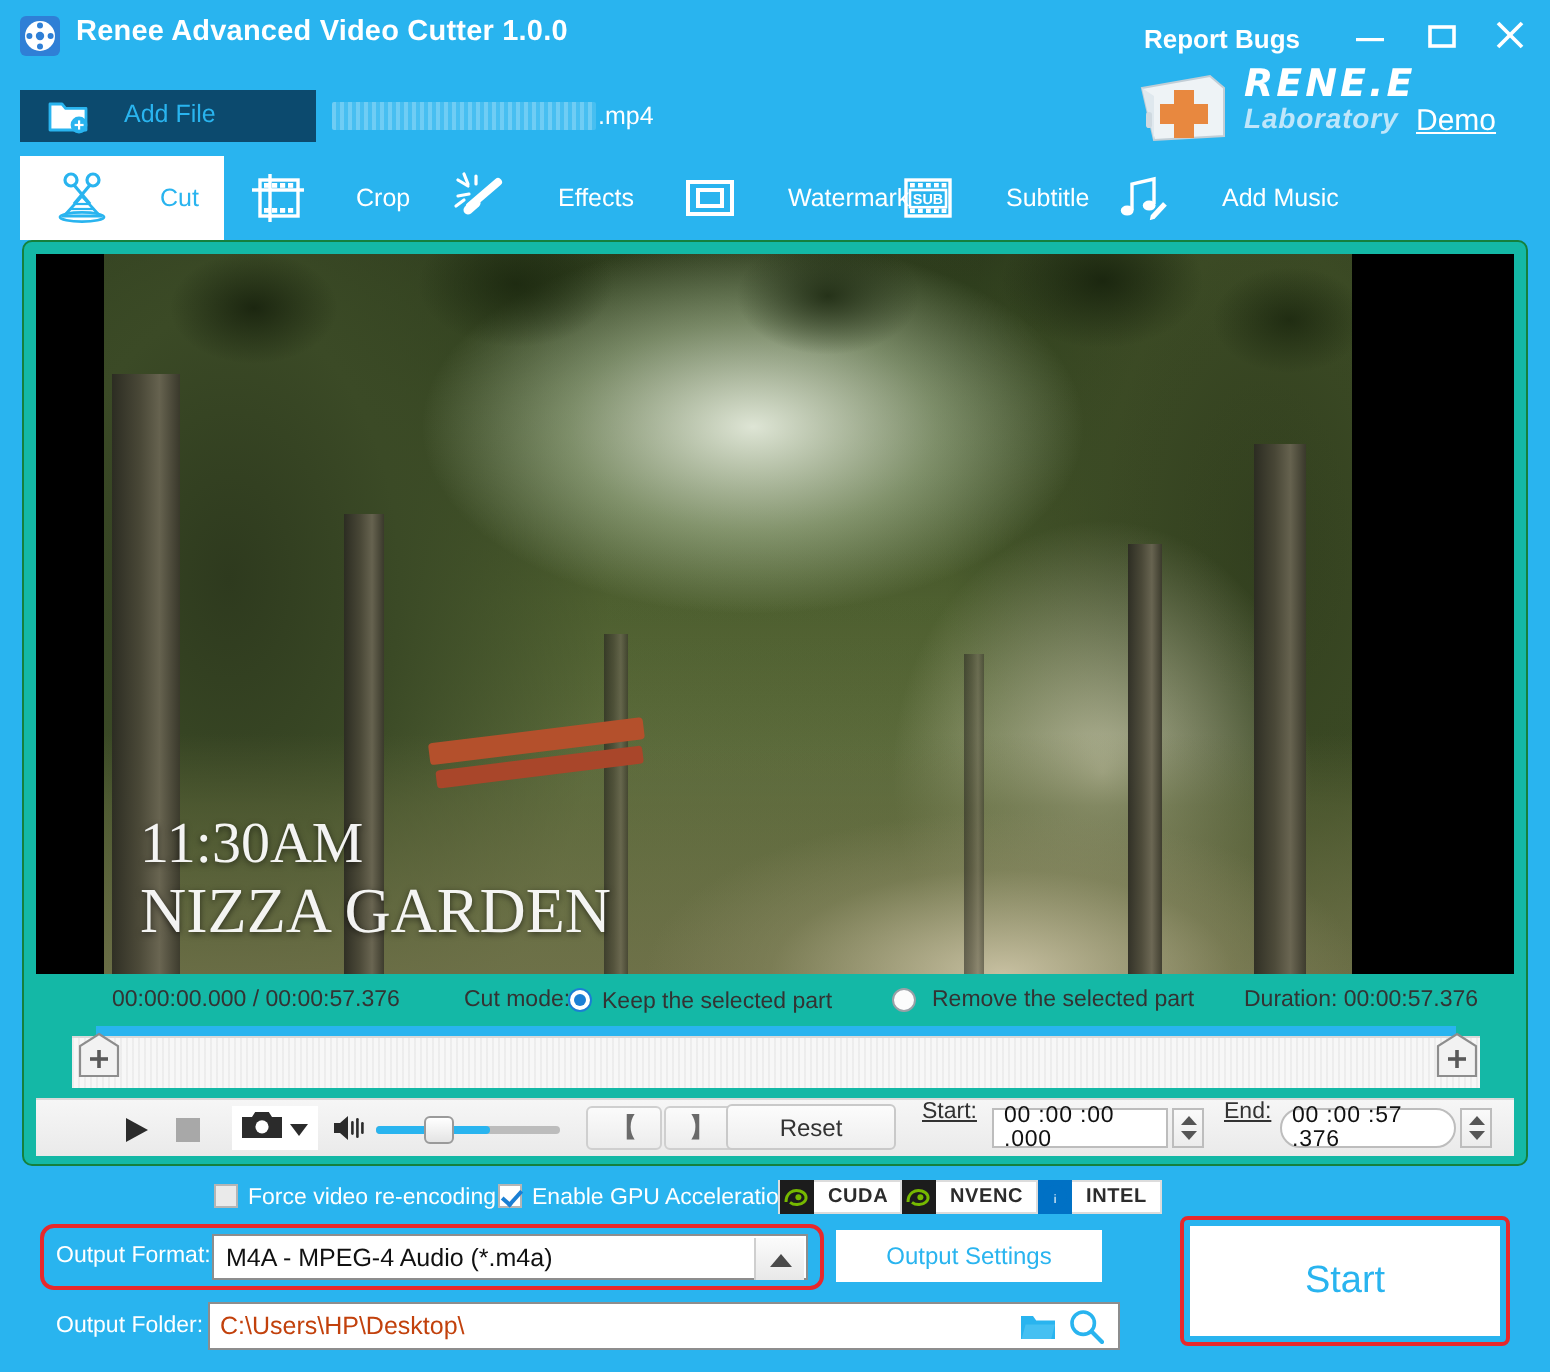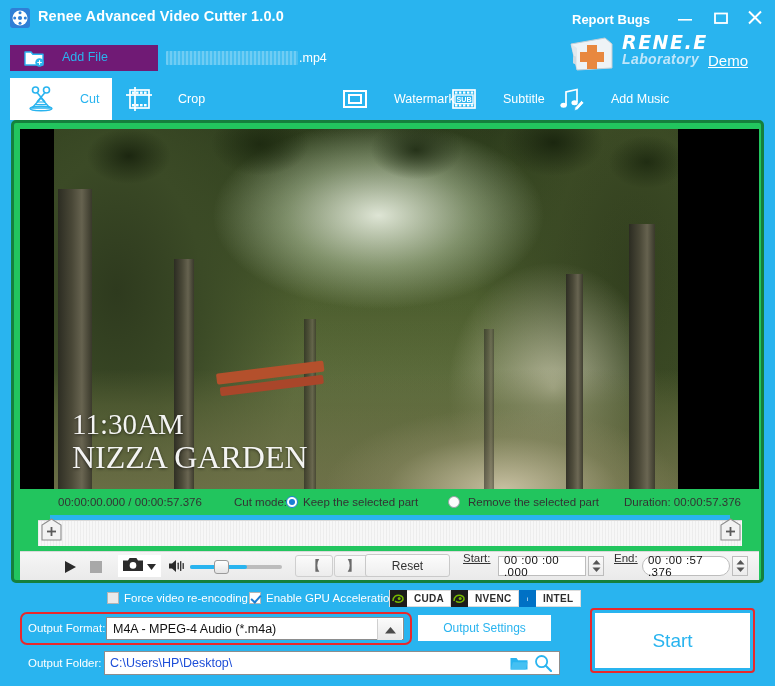--- a/index.html
+++ b/index.html
@@ -66,21 +66,21 @@
   }
   .demo-link {
     position: absolute; left: 708px; top: 52px;
     font-size: 15px; color: #ffffff; text-decoration: underline;
     font-weight: normal; cursor: pointer;
   }
 
   
   .addfile-btn {
     position: absolute; left: 10px; top: 45px; width: 148px; height: 26px;
-    background: #701a75; border: none;
+    background: #0c4a6e; border: none;
   }
   .addfile-icon {
     position: absolute; left: 14px; top: 4px; width: 20px; height: 18px;
   }
   .addfile-label {
     position: absolute; left: 52px; top: 5px;
     font-size: 12.5px; color: #29b4ef;
   }
   .filename-row {
     position: absolute; left: 166px; top: 48px; height: 20px;
@@ -107,22 +107,22 @@
     cursor: pointer;
   }
   .tab .ticon { width: 30px; height: 28px; flex: none; margin-right: 24px; }
   .tab .tlabel { font-size: 12.5px; color: #ffffff; white-space: nowrap; }
   .tab.active { background: #ffffff; }
   .tab.active .tlabel { color: #29b4ef; }
 
   
   .panel {
     position: absolute; left: 11px; top: 120px; width: 753px; height: 463px;
-    background: #22c55e;
-    border: 3px solid #15803d;
+    background: #14b8a6;
+    border: 1px solid #15803d;
     border-radius: 5px;
   }
   .video-stage {
     position: absolute; left: 6px; top: 6px; width: 739px; height: 360px;
     background: #ffffff;
   }
   .video-black {
     position: absolute; left: 0px; top: 0px; width: 739px; height: 360px;
     background: #000000;
   }
@@ -383,21 +383,21 @@
   .folder-label {
     position: absolute; left: 28px; top: 657px;
     font-size: 11.5px; color: #ffffff; white-space: nowrap;
   }
   .folder-field {
     position: absolute; left: 104px; top: 651px; width: 456px; height: 24px;
     background: #ffffff; border: 1px solid #8d8d8d;
     display: flex; align-items: center;
   }
   .folder-value {
-    font-size: 12.5px; color: #1d4ed8; padding-left: 5px;
+    font-size: 12.5px; color: #c2410c; padding-left: 5px;
     white-space: nowrap; overflow: hidden; flex: 1;
   }
   .folder-icons {
     display: flex; align-items: center; gap: 4px; padding-right: 6px;
   }
   .fi-btn { width: 20px; height: 20px; display: flex; align-items: center; justify-content: center; cursor: pointer; }
 </style>
 </head>
 <body>
 
@@ -497,20 +497,36 @@
           <rect x="16" y="19" width="2.6" height="2.4"></rect>
             <rect x="20" y="19" width="2.6" height="2.4"></rect>
         </g>
         <line x1="11" y1="2" x2="11" y2="26" stroke="#ffffff" stroke-width="1.7"></line>
         <line x1="2" y1="10" x2="28" y2="10" stroke="#ffffff" stroke-width="1.7"></line>
       </svg>
     </span>
     <span class="tlabel">Crop</span>
   </div>
 
+  <div class="tab" style="left:225px;">
+    <span class="ticon">
+      <svg width="30" height="28" viewBox="0 0 30 28">
+        <line x1="10" y1="18" x2="24" y2="6" stroke="#ffffff" stroke-width="4" stroke-linecap="round"></line>
+        <line x1="9" y1="20" x2="13" y2="16.5" stroke="#ffffff" stroke-width="4.5" stroke-linecap="round"></line>
+        <g stroke="#ffffff" stroke-width="1.6" stroke-linecap="round">
+          <line x1="4" y1="5" x2="9" y2="8"></line>
+          <line x1="4" y1="13" x2="9.5" y2="12"></line>
+          <line x1="7" y1="2" x2="9" y2="7"></line>
+          <line x1="3" y1="18" x2="7" y2="15"></line>
+          <line x1="13" y1="3" x2="13" y2="7"></line>
+        </g>
+      </svg>
+    </span>
+    <span class="tlabel">Effects</span>
+  </div>
 
   <div class="tab" style="left:340px;">
     <span class="ticon">
       <svg width="30" height="28" viewBox="0 0 30 28">
         <rect x="4" y="6" width="22" height="16" fill="none" stroke="#ffffff" stroke-width="2"></rect>
         <rect x="9" y="10" width="12" height="8" fill="none" stroke="#ffffff" stroke-width="2"></rect>
       </svg>
     </span>
     <span class="tlabel">Watermark</span>
   </div>

